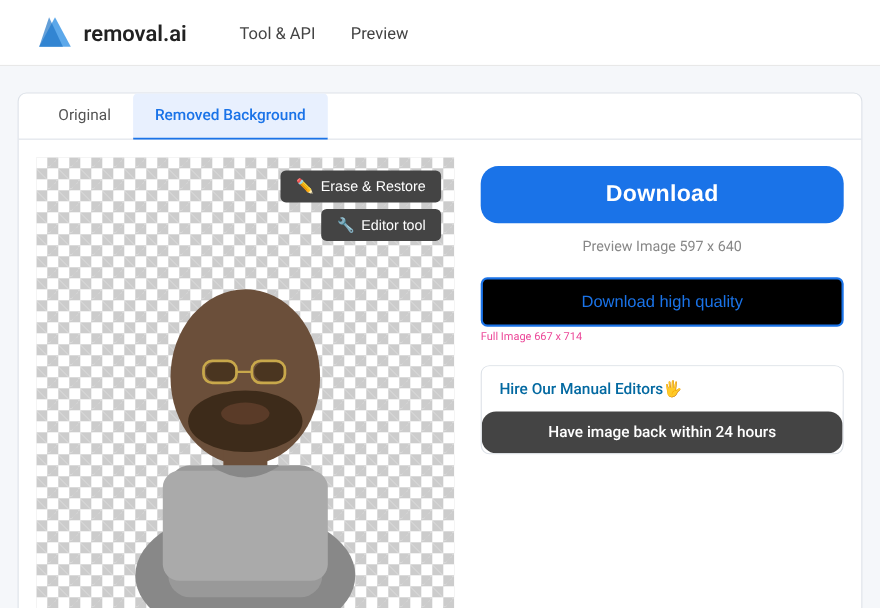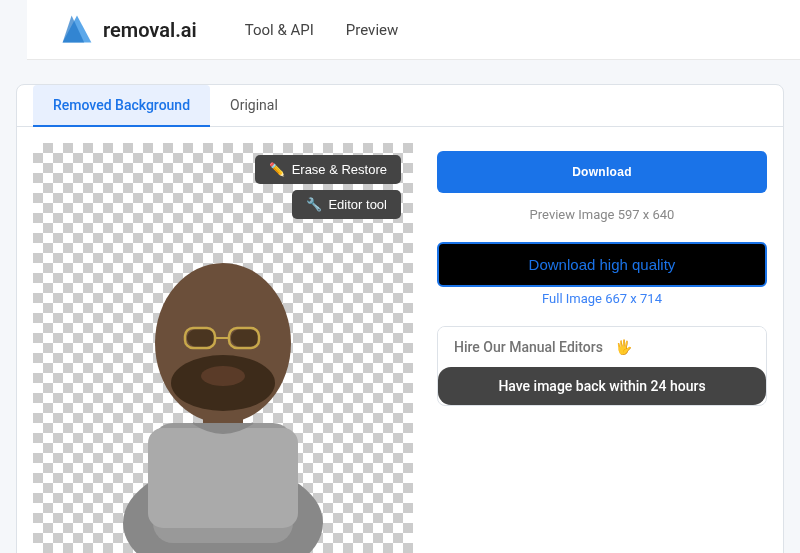--- a/index.html
+++ b/index.html
@@ -11,21 +11,20 @@
     }
 
     
     .navbar {
       background: #fff;
       border-bottom: 1px solid #e8e8e8;
       display: flex;
       align-items: center;
       padding: 0 32px;
       height: 60px;
-      margin-left: 27px;
     }
     .logo {
       display: flex;
       align-items: center;
       gap: 8px;
       text-decoration: none;
       margin-right: 48px;
     }
     .logo-icon {
       width: 36px;
@@ -155,23 +154,23 @@
       display: flex;
       flex-direction: column;
       gap: 20px;
       padding-top: 8px;
     }
 
     .download-btn {
       background: #1a73e8;
       color: #fff;
       border: none;
-      border-radius: 6px;
+      border-radius: 16px;
       padding: 14px 0;
-      font-size: 12px;
+      font-size: 21px;
       font-weight: 600;
       cursor: pointer;
       width: 100%;
       letter-spacing: 0.3px;
     }
 
     .preview-info {
       text-align: center;
       color: #888;
       font-size: 13px;
@@ -184,41 +183,41 @@
       border: 2px solid #1a73e8;
       border-radius: 6px;
       padding: 12px 0;
       font-size: 15px;
       font-weight: 400;
       cursor: pointer;
       width: 100%;
     }
 
     .full-info {
-      text-align: center;
-      color: #3b82f6;
-      font-size: 13px;
+      text-align: left;
+      color: #ec4899;
+      font-size: 10px;
       margin-top: 4px;
     }
 
     .hire-editors-card {
       border: 1px solid #dde2e8;
       border-radius: 8px;
       overflow: hidden;
       cursor: pointer;
     }
     .hire-editors-top {
       background: #fff;
       padding: 12px 16px;
       font-size: 14px;
       font-weight: 500;
-      color: #737373;
+      color: #0369a1;
       display: flex;
       align-items: center;
-      gap: 12px;
+      gap: 0;
     }
     .hire-editors-bottom {
       background: #444;
       color: #fff;
       padding: 11px 16px;
       font-size: 14px;
       font-weight: 500;
       text-align: center;
       border-radius: 13px;
     }
@@ -237,22 +236,22 @@
   <div class="nav-links">
     <a class="nav-link">Tool &amp; API</a>
     <a class="nav-link">Preview</a>
   </div>
 </nav>
 
 <div class="main-content">
   <div class="card">
 
     <div class="tabs">
+      <div class="tab">Original</div>
       <div class="tab active">Removed Background</div>
-      <div class="tab">Original</div>
     </div>
 
     <div class="content-area">
 
       <div class="image-container">
         <div class="checkerboard">
 
           <svg class="person-silhouette" viewBox="0 0 260 380" xmlns="http://www.w3.org/2000/svg">
 
             <ellipse cx="130" cy="340" rx="100" ry="60" fill="#888"></ellipse>

